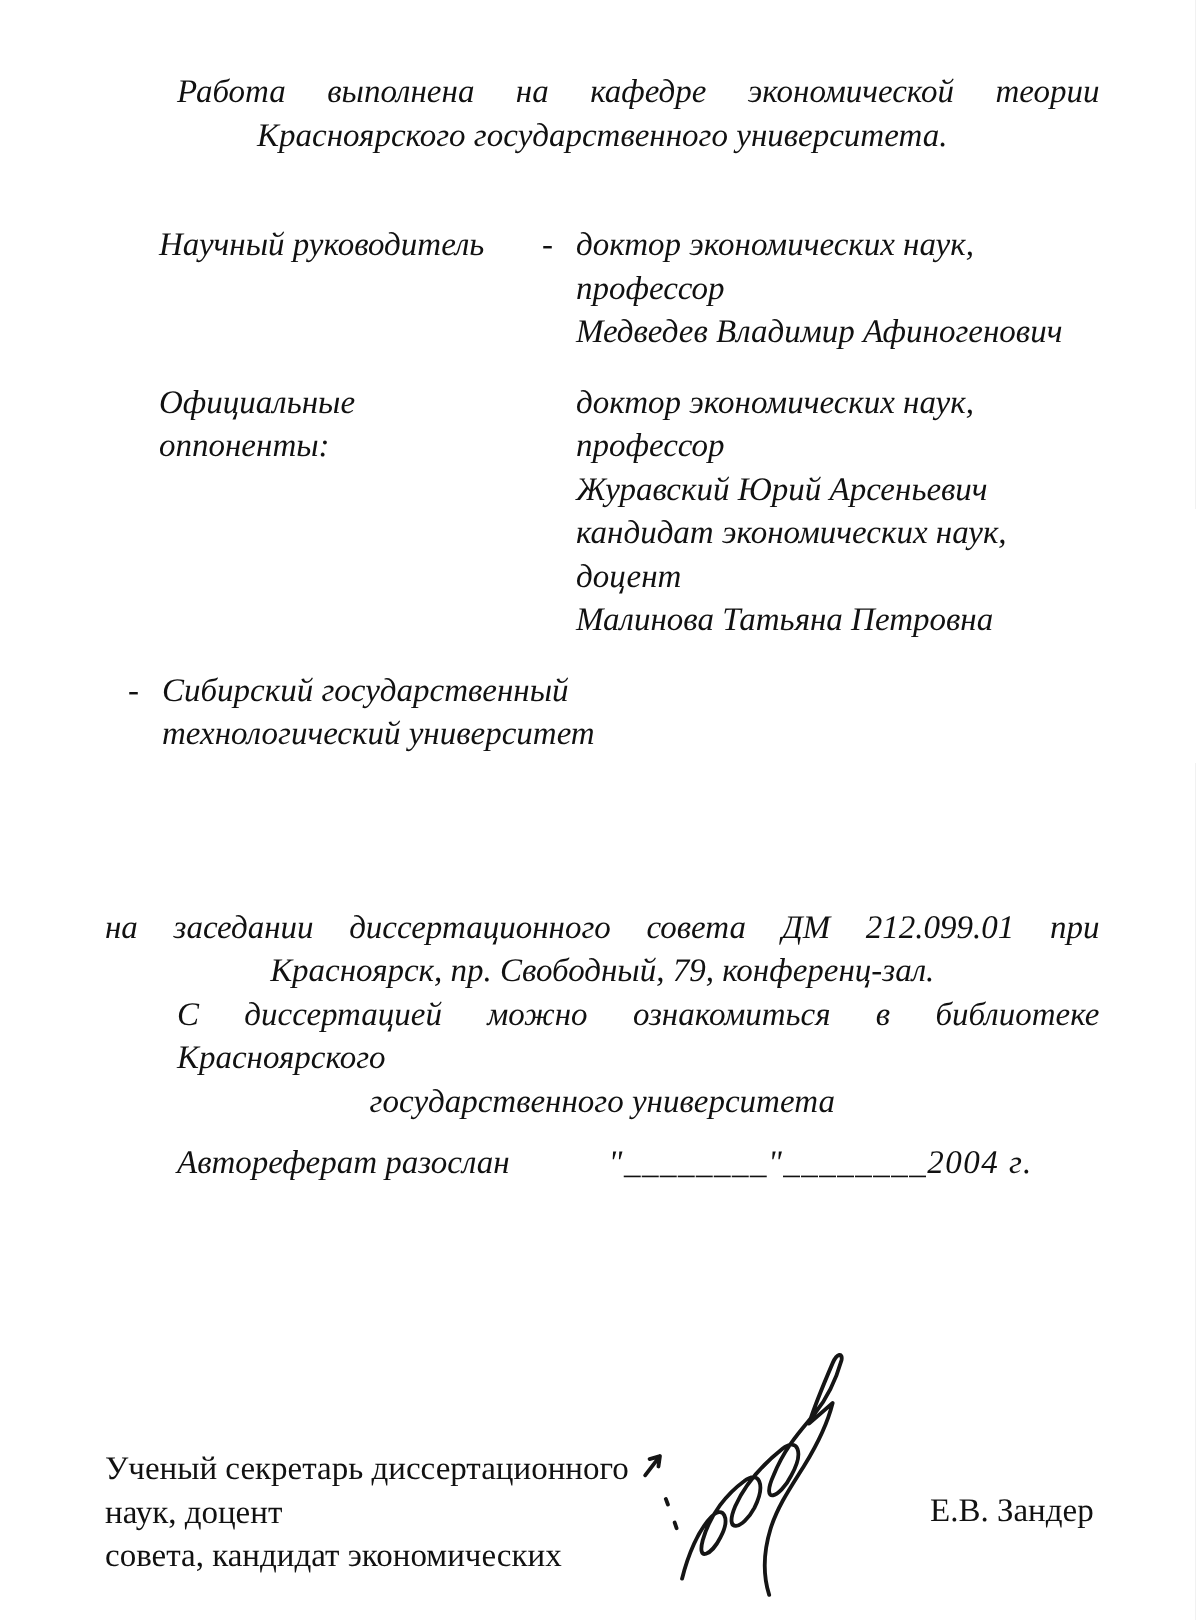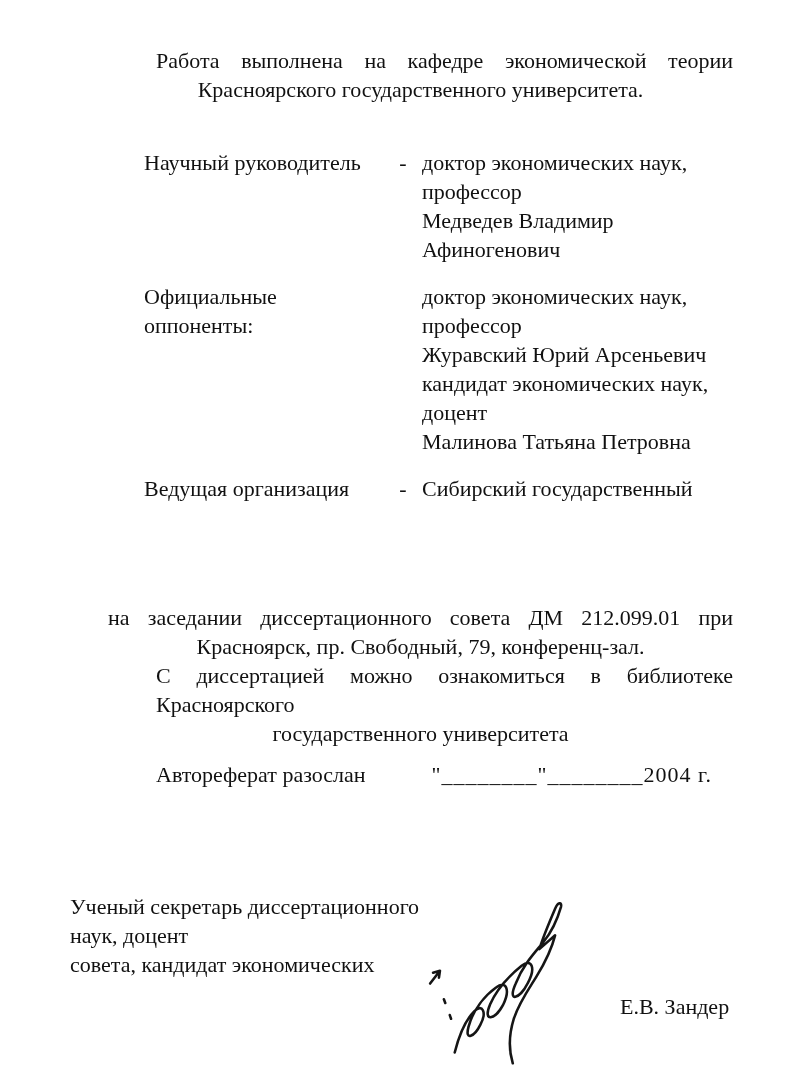--- a/index.html
+++ b/index.html
@@ -8,41 +8,41 @@
     width: 797px;
     height: 1080px;
     margin: 0 auto;
     background: #ffffff;
     font-family: "Liberation Serif", "DejaVu Serif", serif;
     font-size: 22px;
     line-height: 29px;
     color: #111;
     overflow: hidden;
   }
-  .content { padding: 46px 64px 0 108px; }
+  .content { padding: 46px 64px 0 70px; font-style: italic; }
 
   .para { margin: 0; }
   .jline { text-align: justify; text-align-last: justify; }
   .lline { text-align: center; }
   .indent { padding-left: 48px; }
 
   .rows { margin-top: 44px; }
   .row { display: flex; margin-bottom: 18px; }
   .row-label { width: 240px; flex: 0 0 240px; margin-left: 36px; }
   .row-sep { width: 38px; flex: 0 0 38px; text-align: center; }
   .row-value { flex: 1; }
 
   .defense { margin-top: 100px; }
   .sent-row { margin-top: 12px; padding-left: 48px; display: flex; }
   .sent-blank { margin-left: 66px; letter-spacing: 1px; }
 
   .secretary {
     position: absolute;
     left: 70px;
-    top: 892px;
+    top: 964px;
   }
   .signer {
     position: absolute;
     left: 620px;
     top: 992px;
     white-space: nowrap;
   }
   .sig {
     position: absolute;
     left: 424px;
@@ -78,24 +78,24 @@
         <div class="row-sep"></div>
         <div class="row-value">
           <div>доктор экономических наук, профессор</div>
           <div>Журавский Юрий Арсеньевич</div>
           <div>кандидат экономических наук, доцент</div>
           <div>Малинова Татьяна Петровна</div>
         </div>
       </div>
 
       <div class="row">
-        <div class="row-label">Ведущая организация</div>
         <div class="row-sep">-</div>
         <div class="row-value">
           <div>Сибирский государственный</div>
+          <div>технологический университет</div>
         </div>
       </div>
 
     </div>
 
     <div class="para defense">
       <div class="jline">на заседании диссертационного совета ДМ 212.099.01 при</div>
       <div class="lline">Красноярск, пр. Свободный, 79, конференц-зал.</div>
     </div>
 

